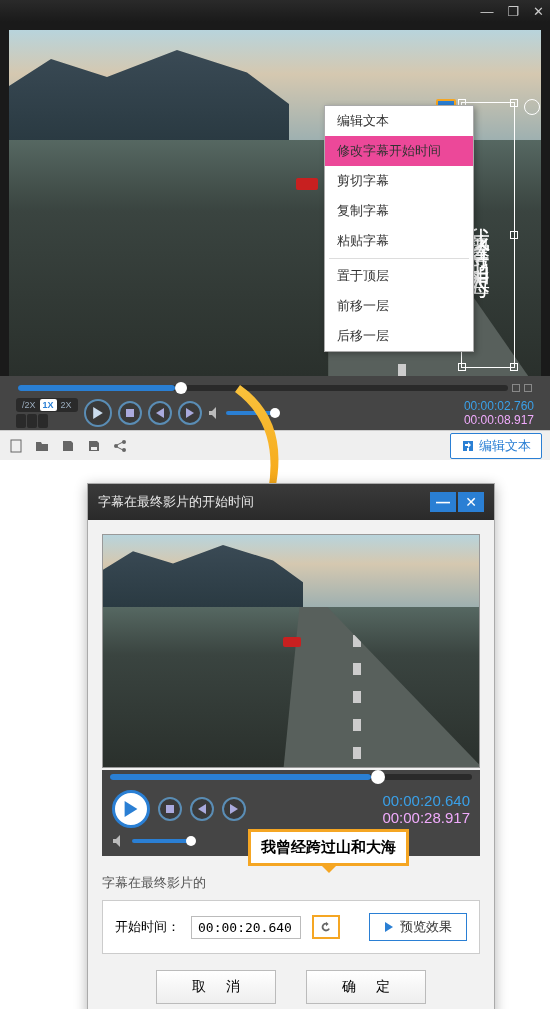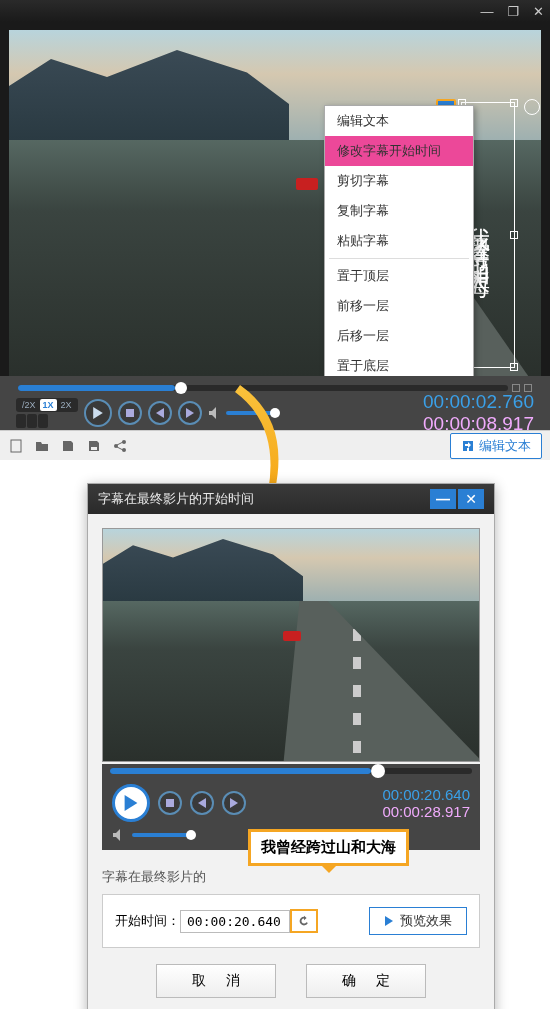--- a/index.html
+++ b/index.html
@@ -48,34 +48,34 @@
 .speed-btn.active{background:#fff;color:#2a7fd4;border-radius:2px;font-weight:bold}
 .jog{display:flex;gap:1px}
 .jog span{width:10px;height:14px;background:#2a2a2a;border-radius:2px}
 .rnd-btn{width:24px;height:24px;border:2px solid #5a8db5;border-radius:50%;display:flex;align-items:center;justify-content:center;background:#3a3a3a}
 .rnd-btn svg{fill:#aad;width:10px;height:10px}
 .rnd-btn.play{width:28px;height:28px}
 .rnd-btn.play svg{fill:#cde;width:12px;height:12px}
 .vol{display:flex;align-items:center;gap:4px}
 .vol-track{width:50px;height:4px;background:#2a7fd4;border-radius:2px;position:relative}
 .vol-track::after{content:"";position:absolute;right:-4px;top:-3px;width:10px;height:10px;background:#fff;border-radius:50%}
-.timecodes{margin-left:auto;text-align:right;font-family:monospace;font-size:19px}
+.timecodes{margin-left:auto;text-align:right;font-family:monospace;font-size:12px}
 .tc-blue{color:#3aa0e8}
 .tc-white{color:#f0abfc}
 
 .toolbar{display:flex;align-items:center;height:30px;background:#efefef;border-top:1px solid #ccc;padding:0 8px;gap:10px}
 .tb-icon{width:16px;height:16px;color:#666;display:flex;align-items:center;justify-content:center}
 .export-btn{margin-left:auto;background:#fff;border:1px solid #2a7fd4;color:#2a7fd4;font-size:13px;padding:3px 10px;display:flex;align-items:center;gap:4px;border-radius:2px}
 
 
 .arrow{position:absolute;top:380px;left:220px;width:100px;height:150px;pointer-events:none}
 
 
 .dialog{position:absolute;top:483px;left:87px;width:408px;background:#f2f2f2;border:1px solid #aaa;box-shadow:0 3px 12px rgba(0,0,0,.3)}
-.dlg-title{height:30px;background:linear-gradient(#3a3a3a,#2a2a2a);display:flex;align-items:center;padding:0 10px;color:#e8e8e8;font-size:13px}
+.dlg-title{height:36px;background:linear-gradient(#3a3a3a,#2a2a2a);display:flex;align-items:center;padding:0 10px;color:#e8e8e8;font-size:13px}
 .dlg-min{margin-left:auto;width:26px;height:20px;background:#2a7fd4;color:#fff;display:flex;align-items:center;justify-content:center;font-size:14px;font-weight:bold}
 .dlg-close{width:26px;height:20px;background:#2a7fd4;color:#fff;display:flex;align-items:center;justify-content:center;font-size:14px;margin-left:2px}
 
 .dlg-body{padding:14px}
 .dlg-preview{width:378px;height:234px;border:1px solid #999;position:relative;background:#7ba5b5;overflow:hidden}
 .dlg-preview .sky{height:72px}
 .dlg-preview .mountain{top:10px;width:200px;height:62px}
 .dlg-preview .ground{top:72px}
 .dlg-preview .road{top:72px;left:48%;width:200px;height:162px;clip-path:polygon(8% 0,22% 0,100% 100%,0 100%)}
 .dlg-preview .car{top:102px;left:48%;width:18px;height:10px}
@@ -88,21 +88,21 @@
 .dlg-ctrl-row{display:flex;align-items:center;padding:6px 10px;gap:8px}
 .big-play{width:38px;height:38px;border:3px solid #2a7fd4;border-radius:50%;background:#fff;display:flex;align-items:center;justify-content:center}
 .big-play svg{fill:#2a7fd4;width:16px;height:16px}
 .dlg-timecodes{margin-left:auto;text-align:right;font-family:monospace;font-size:15px}
 .dlg-vol-row{display:flex;align-items:center;padding:0 10px 8px;gap:6px}
 
 .callout{position:absolute;top:829px;left:248px;background:#fff;border:3px solid #f5a623;padding:6px 10px;font-size:15px;font-weight:bold;z-index:5}
 .callout::after{content:"";position:absolute;bottom:-10px;left:50%;margin-left:-8px;border:8px solid transparent;border-top-color:#f5a623;border-bottom:none}
 
 .dlg-label{font-size:13px;color:#555;margin:18px 0 8px}
-.dlg-form{border:1px solid #ccc;background:#fff;padding:12px;display:flex;align-items:center;gap:0;font-size:13px}
+.dlg-form{border:1px solid #ccc;background:#fff;padding:12px;display:flex;align-items:center;gap:11px;font-size:13px}
 .time-input{border:1px solid #bbb;padding:3px 6px;width:110px;font-family:monospace;font-size:13px}
 .refresh-btn{width:28px;height:24px;border:2px solid #f5a623;background:#fff;display:flex;align-items:center;justify-content:center}
 .refresh-btn svg{width:14px;height:14px;fill:#666}
 .preview-btn{margin-left:auto;border:1px solid #2a7fd4;background:#fff;color:#333;padding:4px 14px;font-size:13px;display:flex;align-items:center;gap:6px}
 .preview-btn svg{fill:#2a7fd4;width:10px;height:10px}
 
 .dlg-buttons{display:flex;justify-content:center;gap:30px;padding:16px 0 18px}
 .dlg-btn{width:120px;height:34px;border:1px solid #bbb;background:linear-gradient(#fff,#eee);font-size:14px;letter-spacing:8px;text-indent:8px}
 </style>
 </head>
@@ -143,21 +143,20 @@
     <div class="ctx-menu">
       <div class="ctx-item">编辑文本</div>
       <div class="ctx-item hl">修改字幕开始时间</div>
       <div class="ctx-item">剪切字幕</div>
       <div class="ctx-item">复制字幕</div>
       <div class="ctx-item">粘贴字幕</div>
       <div class="ctx-sep"></div>
       <div class="ctx-item">置于顶层</div>
       <div class="ctx-item">前移一层</div>
       <div class="ctx-item">后移一层</div>
-      <div class="ctx-item">置于底层</div>
 
     </div>
   </div>
 
   <div class="controls">
     <div class="timeline">
       <div class="tl-track">
         <div class="tl-fill"></div>
           <div class="tl-thumb"></div>
       </div>

